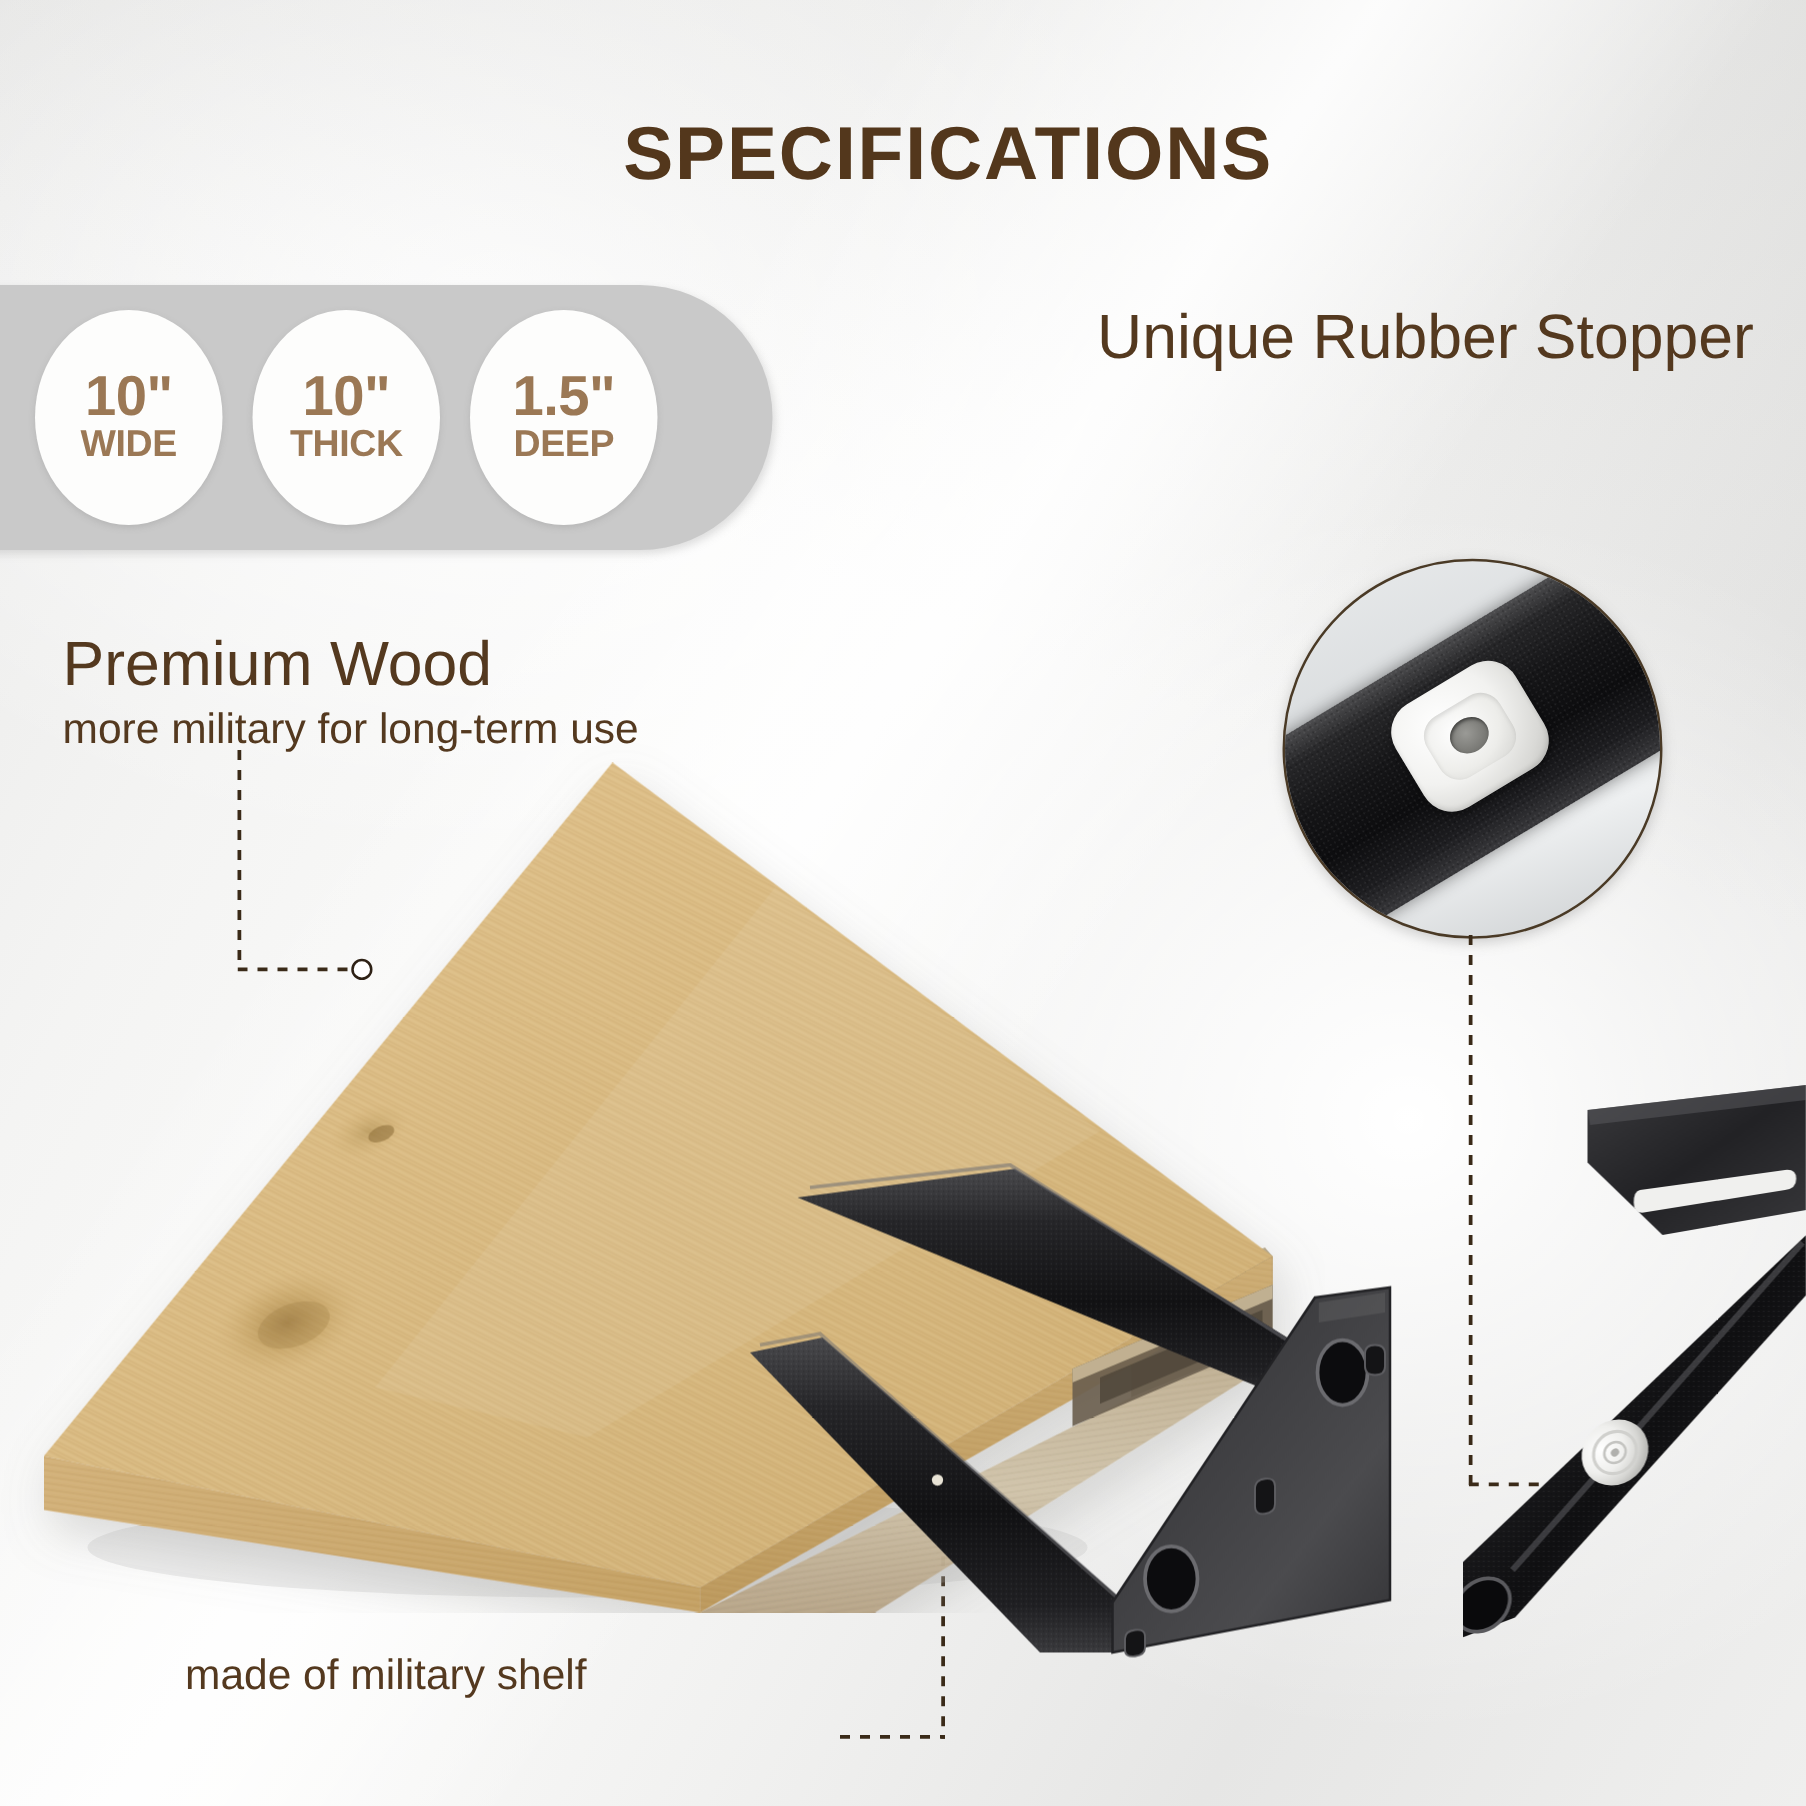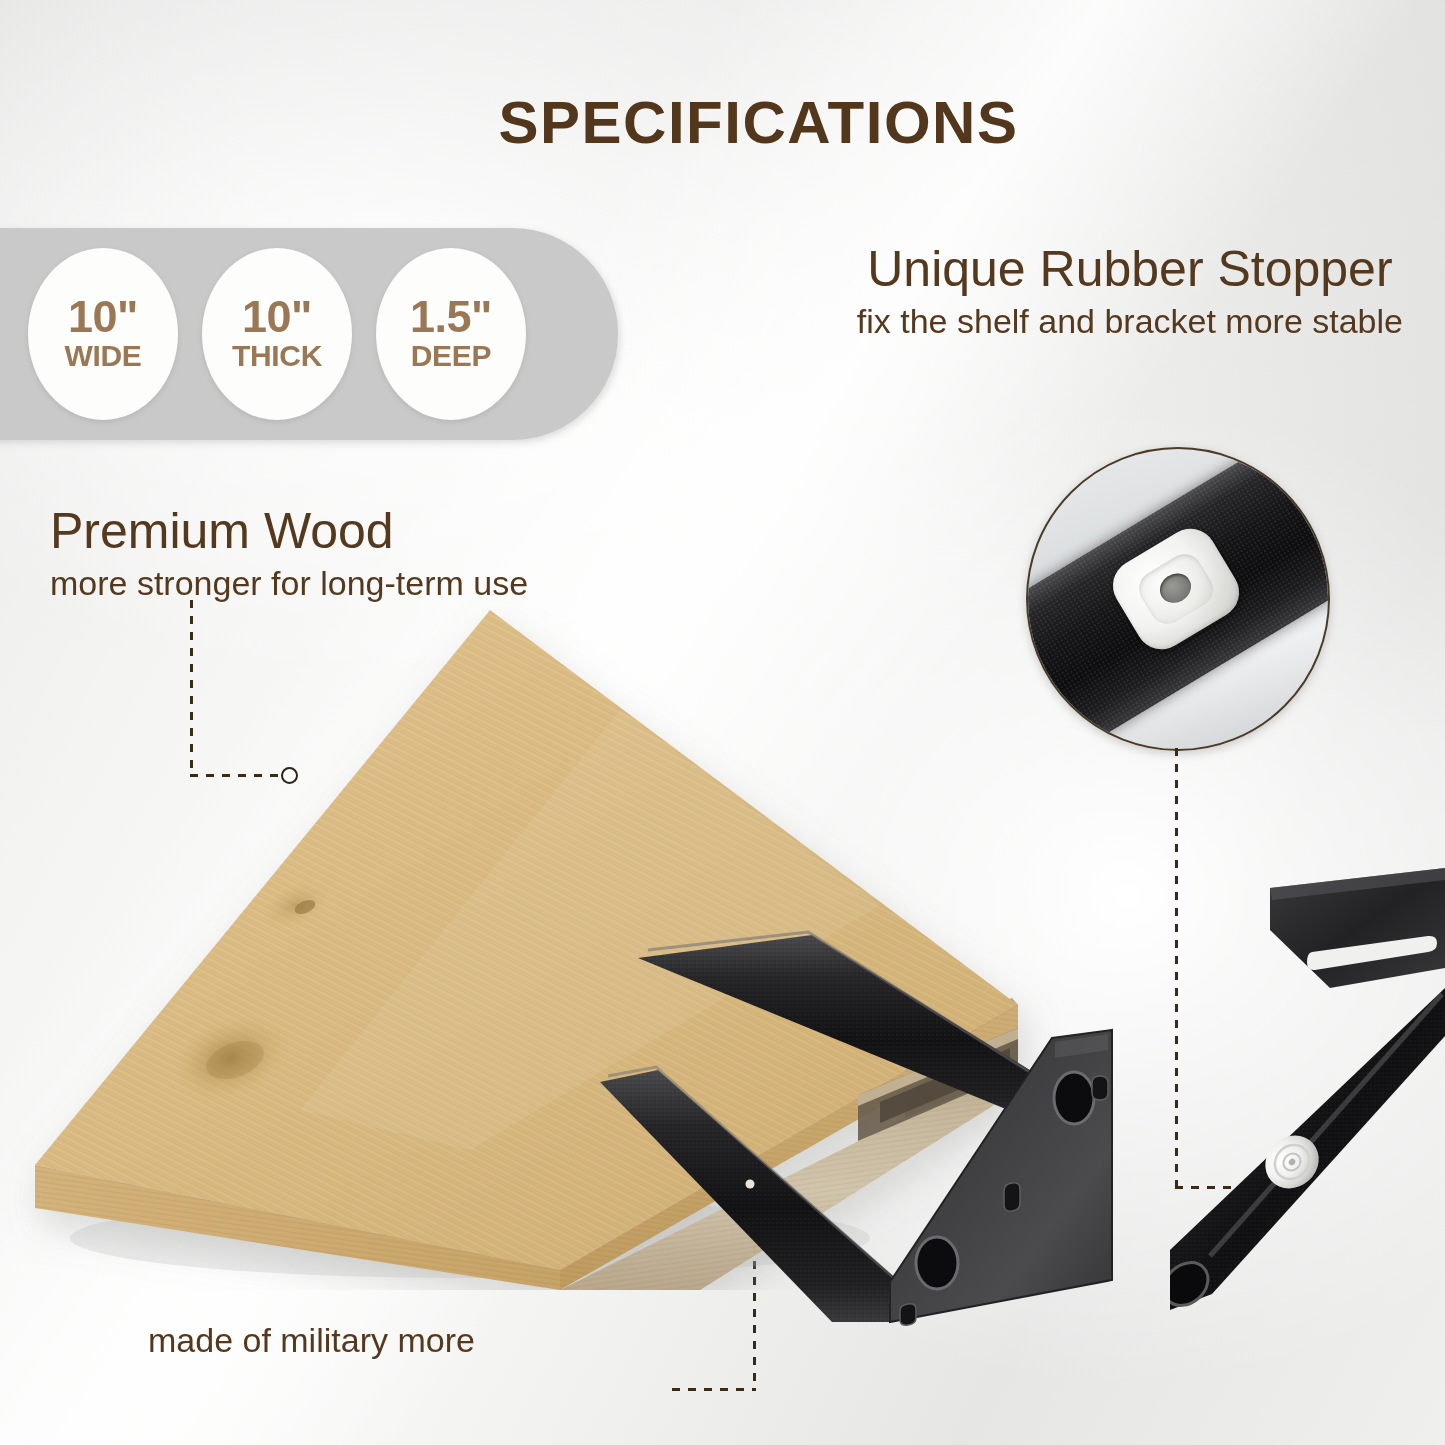--- a/index.html
+++ b/index.html
@@ -229,30 +229,29 @@
       <span class="unit">THICK</span>
     </div>
     <div class="badge">
       <span class="num">1.5"</span>
       <span class="unit">DEEP</span>
     </div>
   </div>
 
   <div class="callout" id="callout-stopper">
     <div class="head">Unique Rubber Stopper</div>
-    <div class="sub">fix the shelf and bracket more stable</div>
   </div>
 
   <div class="callout" id="callout-wood">
     <div class="head">Premium Wood</div>
-    <div class="sub">more stronger for long-term use</div>
+    <div class="sub">more military for long-term use</div>
   </div>
 
   <div class="callout" id="callout-bracket">
-    <div class="sub">made of military more</div>
+    <div class="sub">made of military shelf</div>
   </div>
 
   <div class="zoom-circle">
     <div class="zc-rod"></div>
     <div class="zc-stopper"></div>
   </div>
 
   <div class="lead-v" style="left:190px; top:600px; height:176px;"></div>
   <div class="lead-h" style="left:190px; top:774px; width:100px;"></div>
   <div class="dot-filled" style="left:281px; top:767px;"></div>

